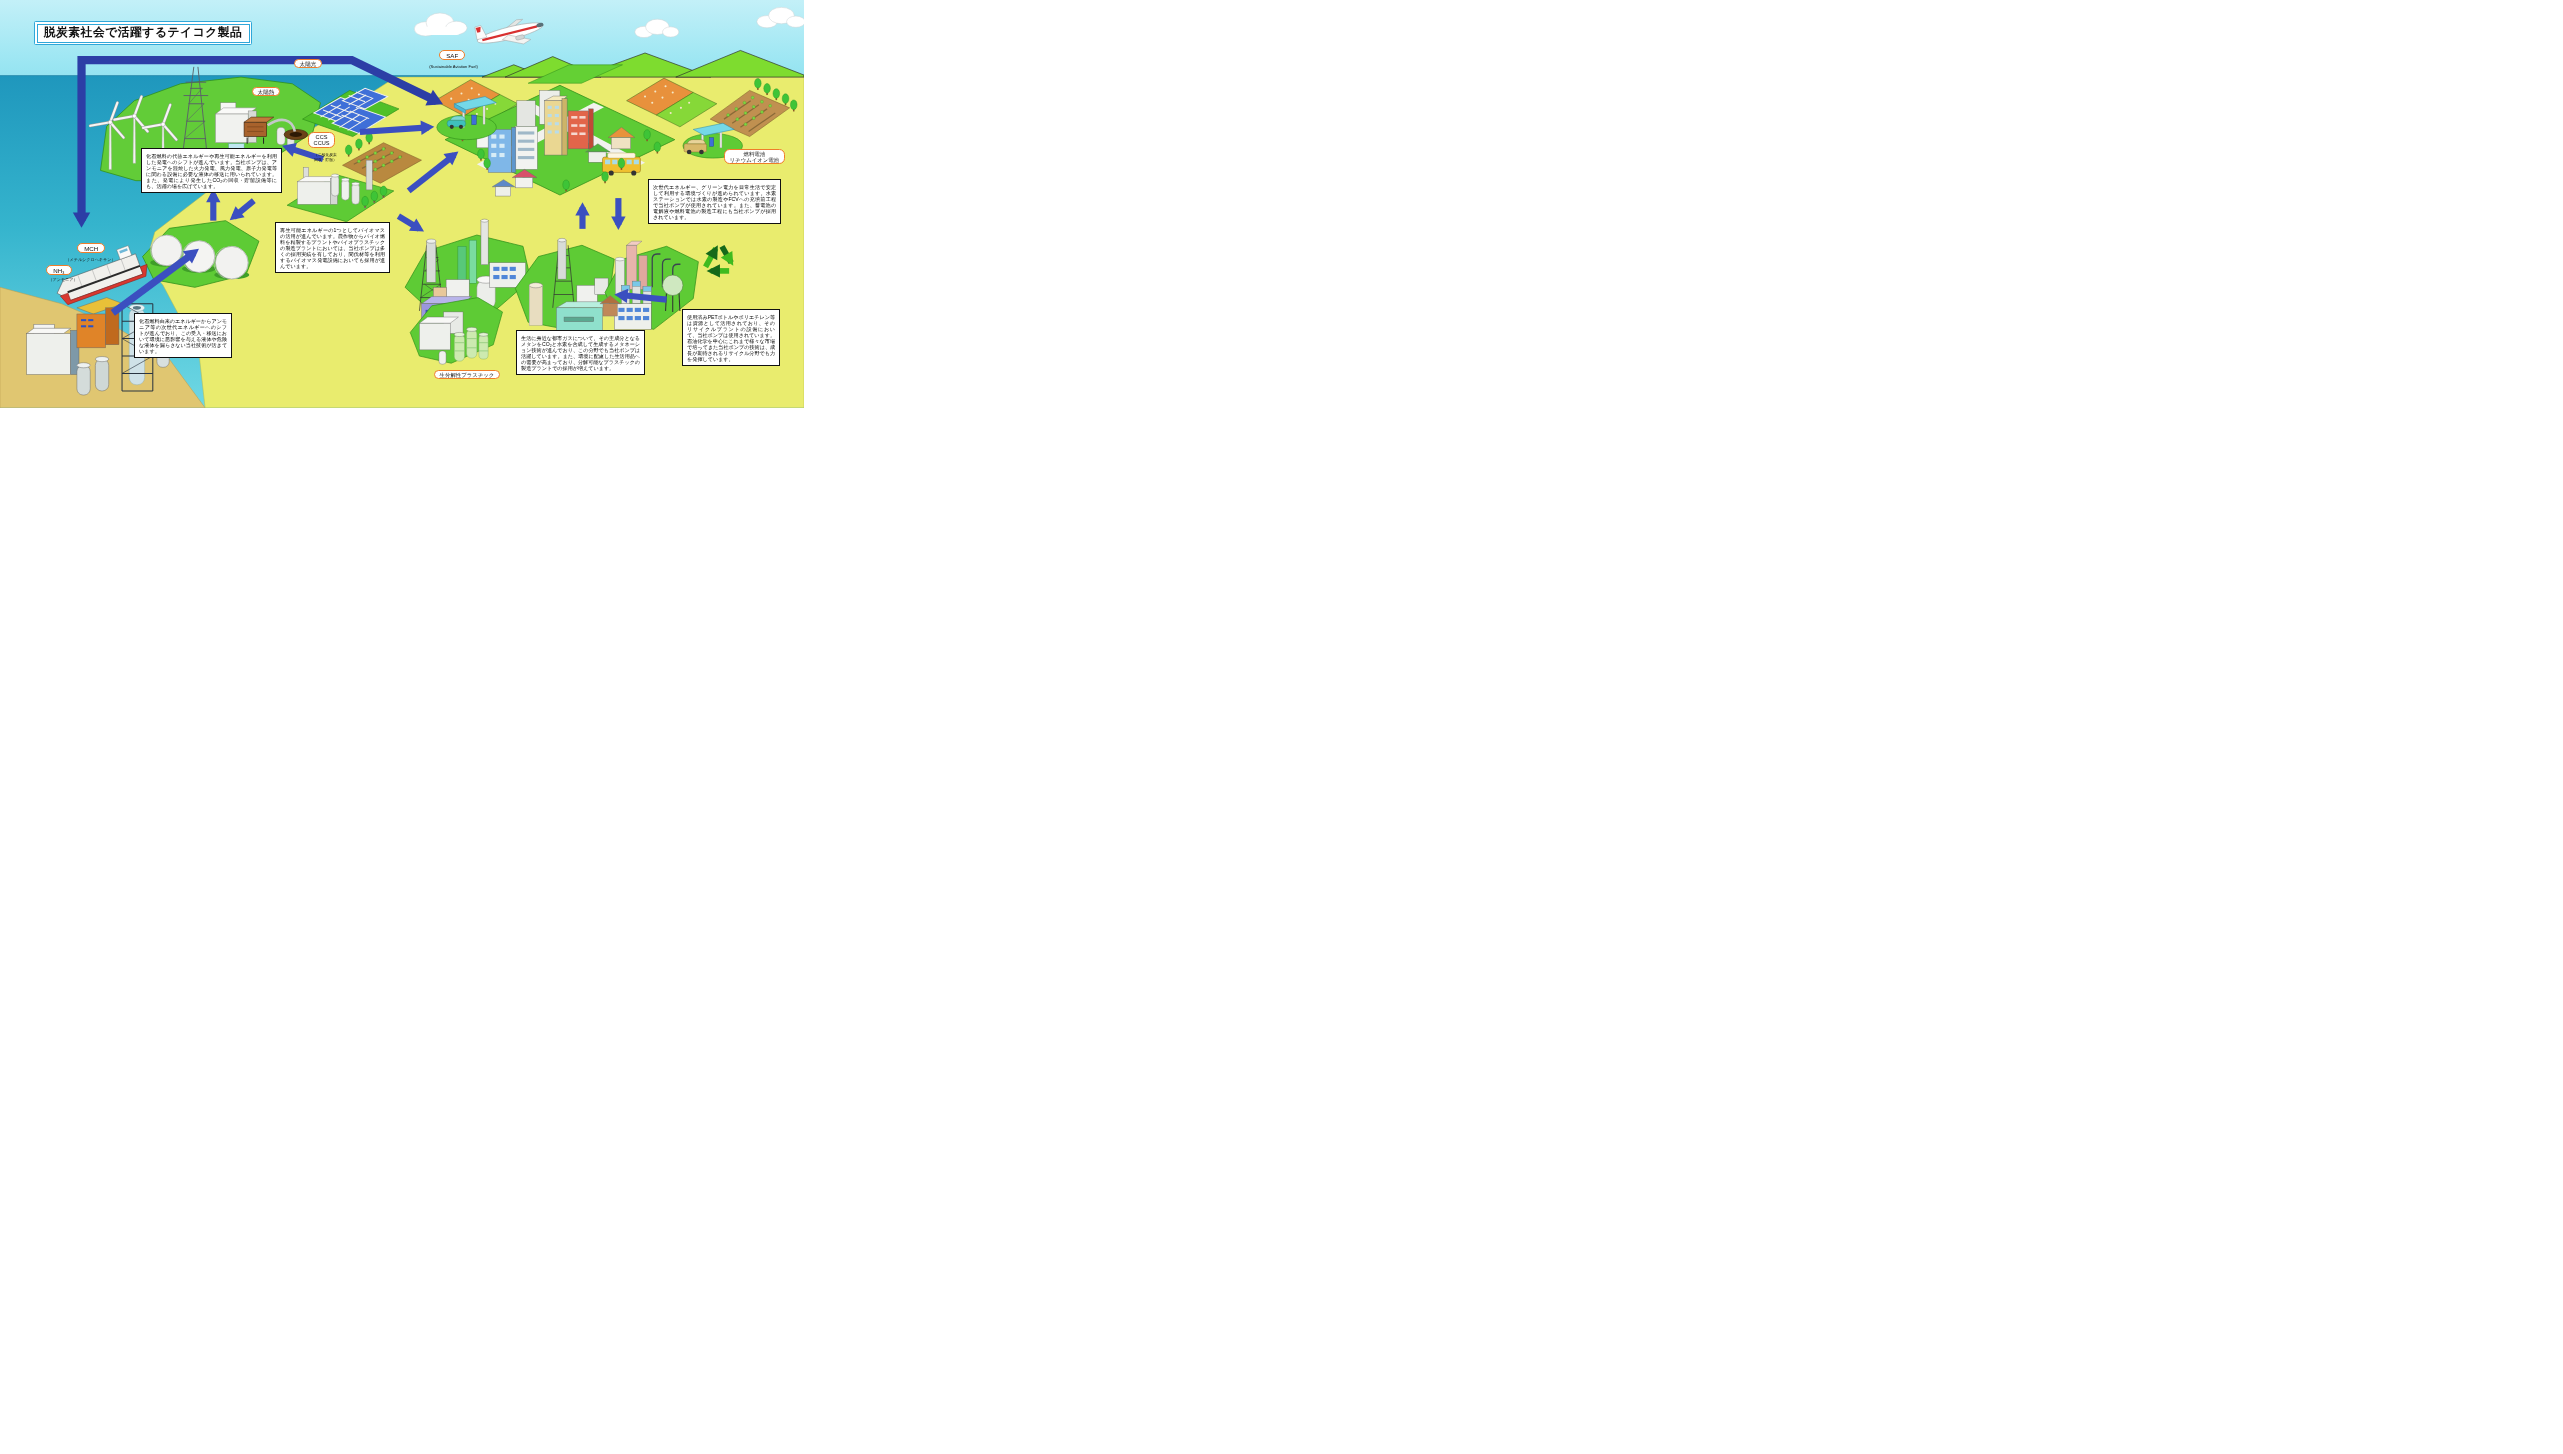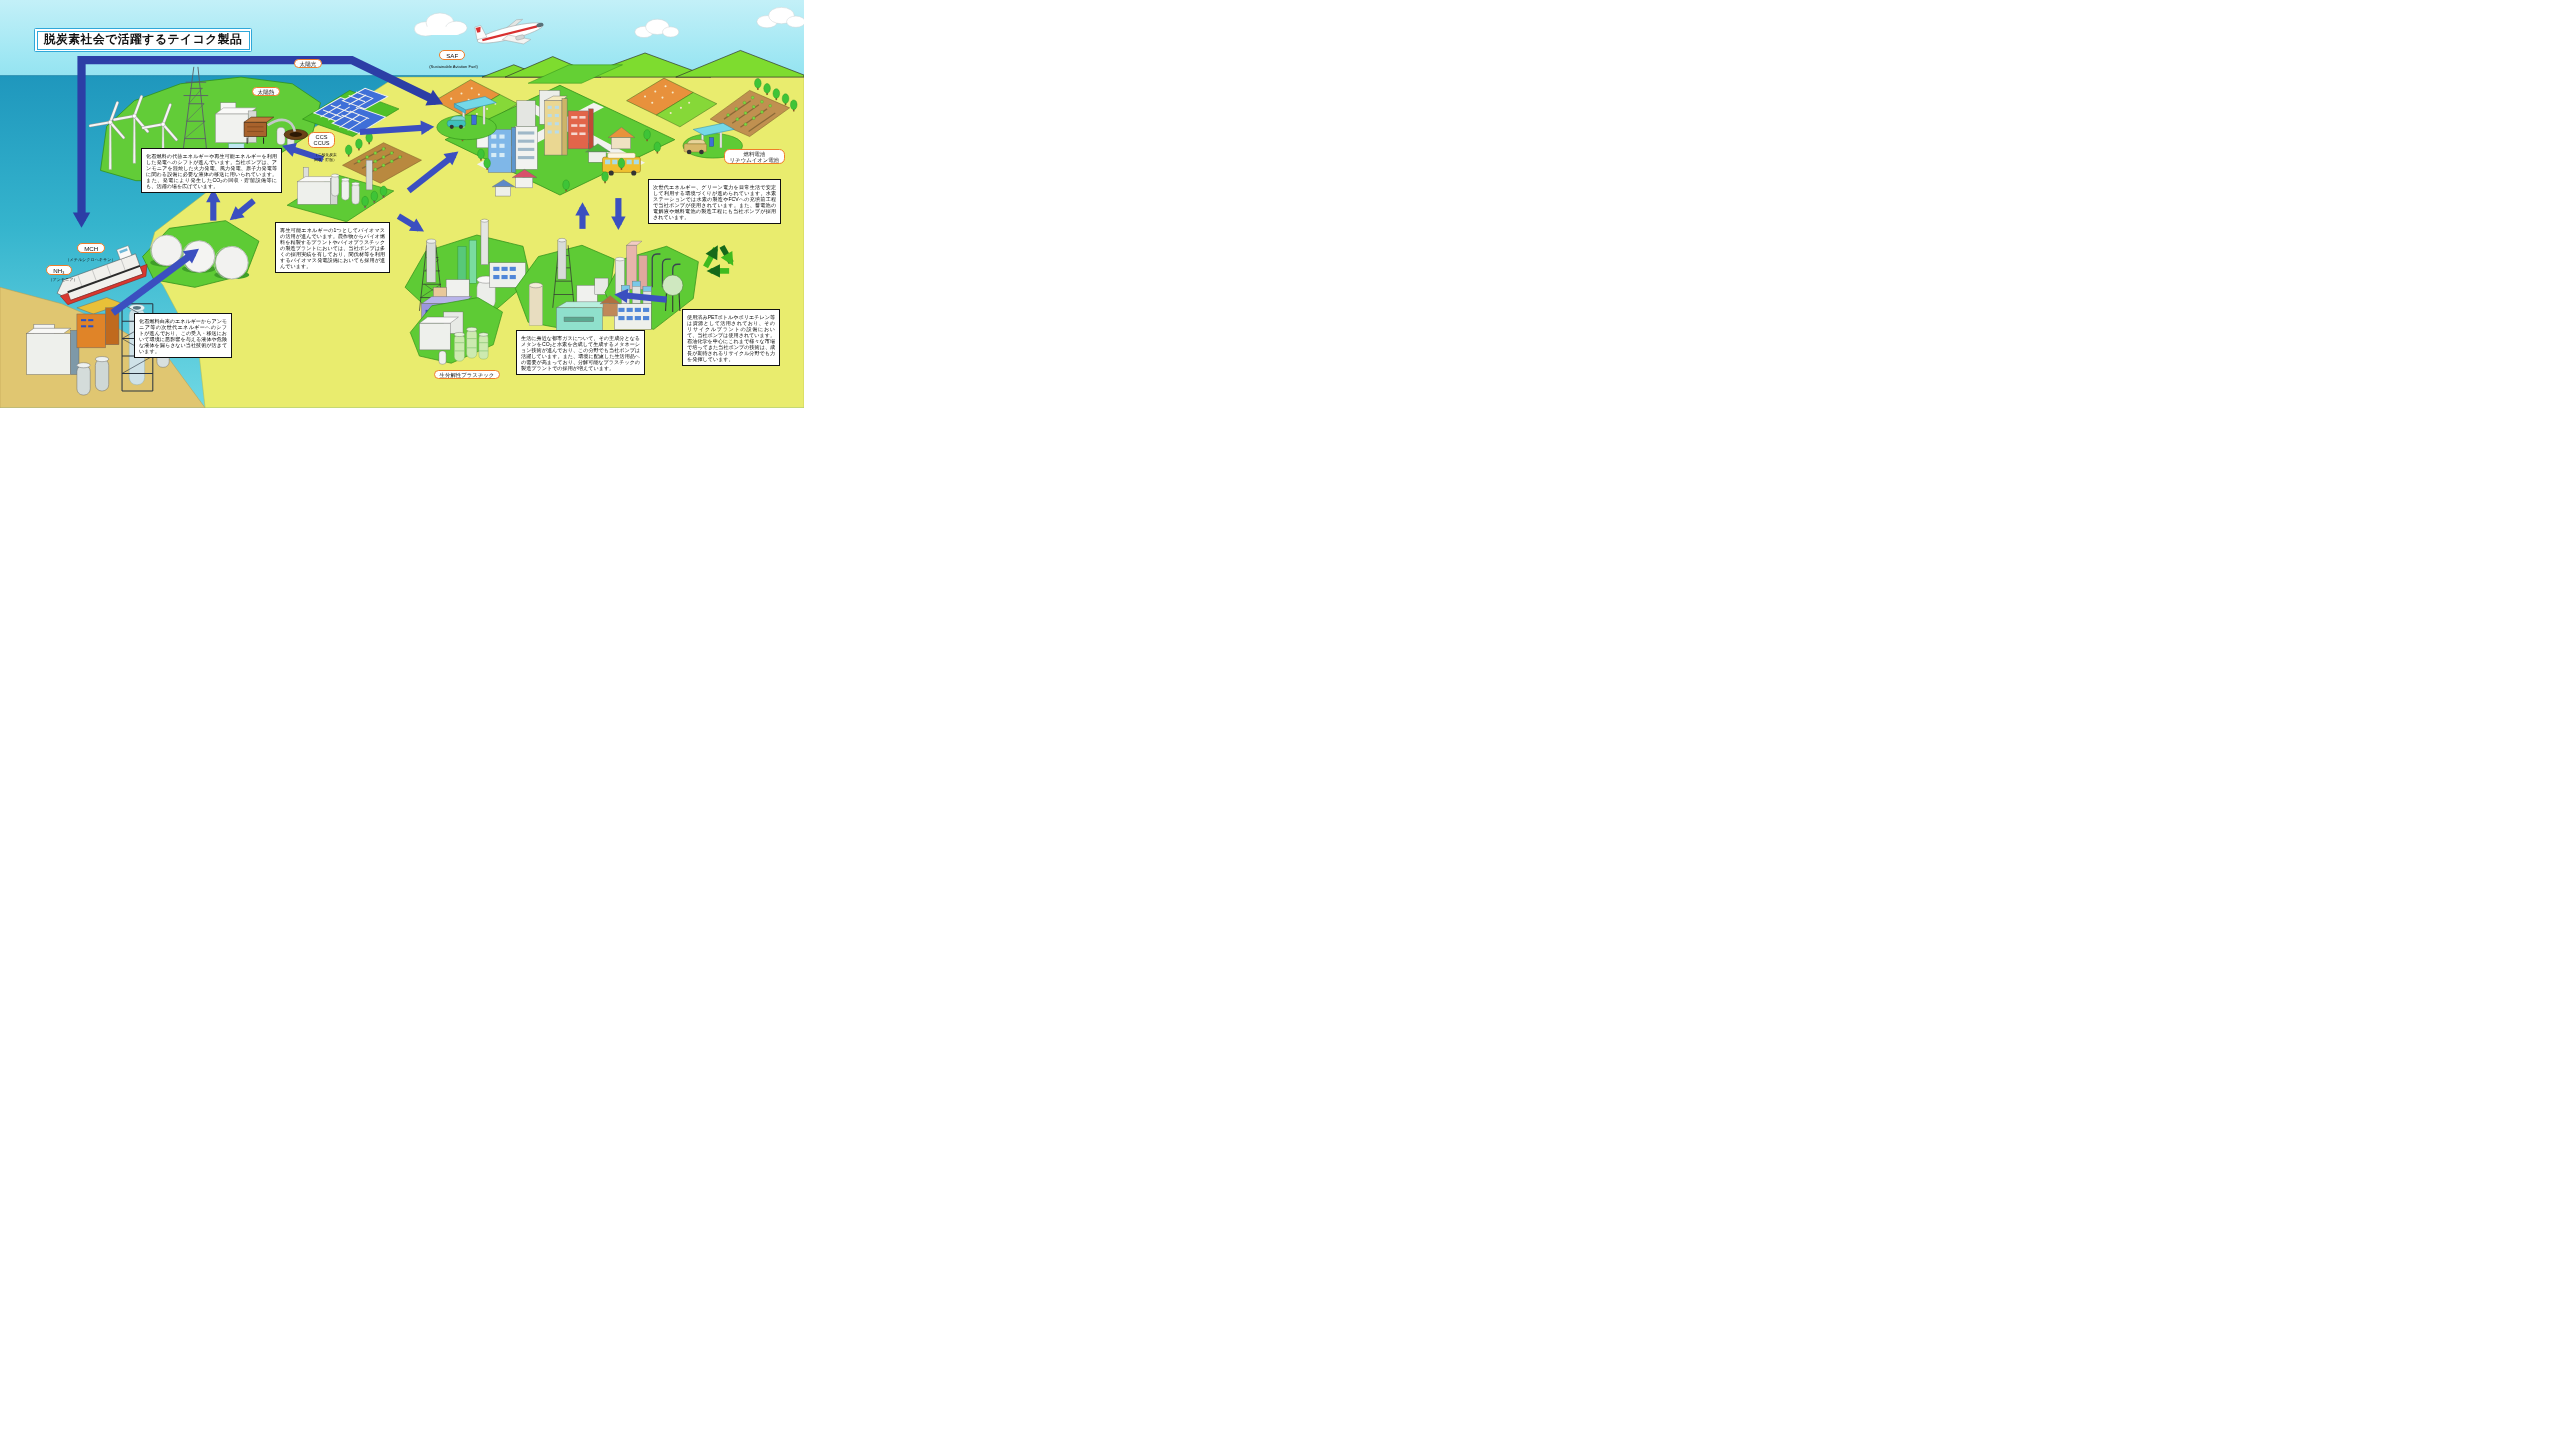--- a/index.html
+++ b/index.html
@@ -1,20 +1,20 @@
 <!DOCTYPE html>
 <html style="font-size:8.2px"><head>
 <meta charset="utf-8">
 <style>
   html,body{margin:0;padding:0;background:#fff;font-family:"Liberation Sans","DejaVu Sans",sans-serif;}
   #stage{position:relative;width:804px;height:408px;overflow:hidden;background:linear-gradient(#c3f0f8 0%,#9fe7f3 14%,#8ce1ef 22%);}
   svg{position:absolute;left:0;top:0;}
   #scenery{z-index:10;}
   #arrows{z-index:20;}
-  .title-box{position:absolute;left:34px;top:28px;z-index:40;background:#fff;border:1.5px solid #2fa7d9;border-radius:1.5px;padding:1.5px;font-family:Liberation Mono, monospace;}
+  .title-box{position:absolute;left:34px;top:21px;z-index:40;background:#fff;border:1.5px solid #2fa7d9;border-radius:1.5px;padding:1.5px;font-family:Liberation Mono, monospace;}
   .title-inner{border:0.8px solid #2fa7d9;padding:0.5px 6.2px;}
   .title-inner span{font-size:11.8px;font-weight:bold;color:#111;letter-spacing:0.5px;}
   .pill{position:absolute;z-index:30;background:#fff;border:1.5px solid #ef7d2a;border-radius:5.6px;padding:0.5px 4.6px;font-size:5.6px;color:#111;text-align:center;white-space:nowrap;line-height:1.15;}
   .pill .l2{display:block;}
   .cap{position:absolute;z-index:30;font-size:4.1px;color:#111;text-align:center;white-space:nowrap;line-height:1.2;}
   .note{position:absolute;z-index:30;background:#fff;border:0.8px solid #111;padding:3.6px 4.1px;font-size:5.1px;line-height:6px;color:#000;text-align:justify;}
 </style>
 </head>
 <body>
 

